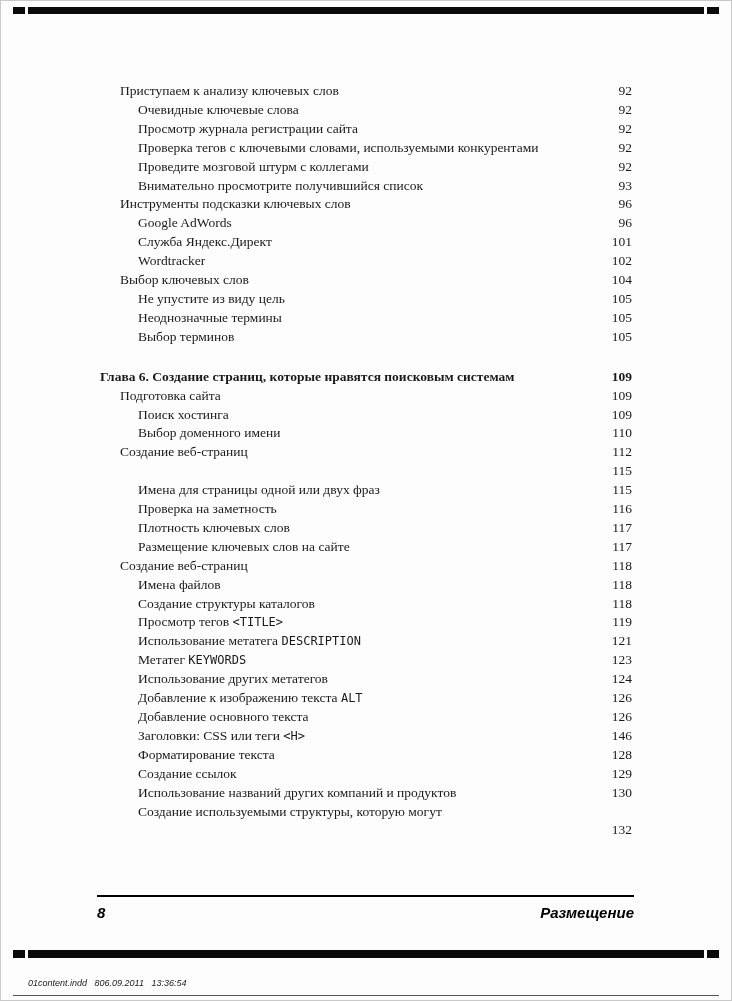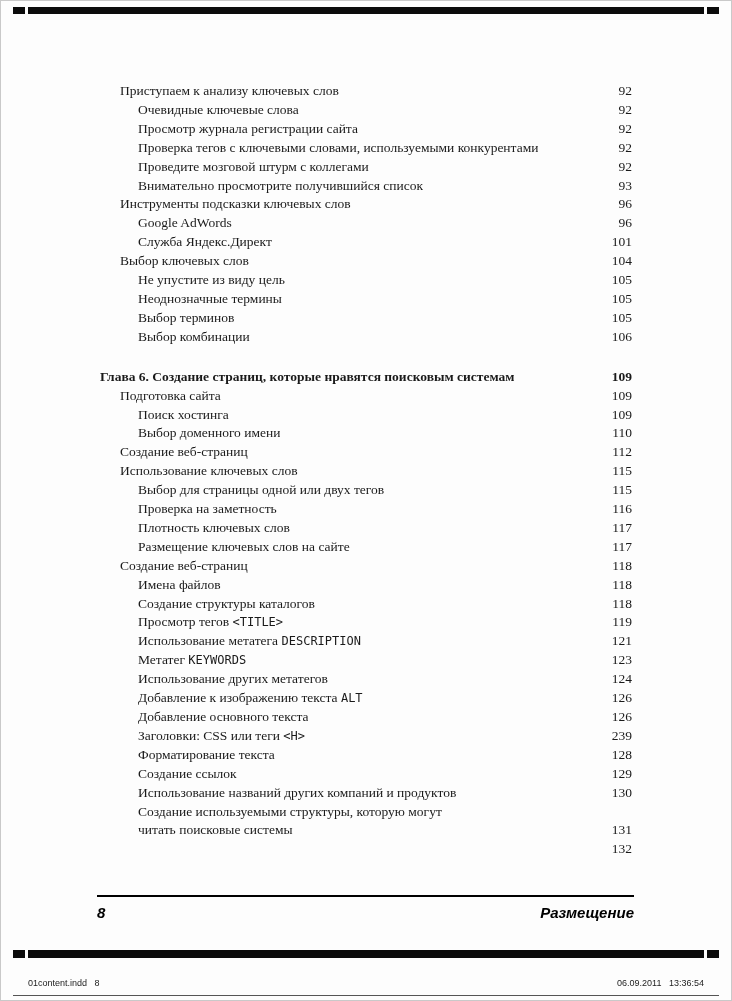--- a/index.html
+++ b/index.html
@@ -66,24 +66,25 @@
     position: absolute; left: 97px; width: 537px; top: 904px;
     display: flex; justify-content: space-between; align-items: baseline;
     font-family: "Liberation Sans", sans-serif;
     font-weight: bold; font-style: italic;
     font-size: 15px; color: #000;
   }
 
   
   .slug-row {
     position: absolute; left: 28px; right: 28px; top: 978px;
-    display: flex; justify-content: space-between;
+    display: flex; justify-content: flex-start;
     font-family: "Liberation Sans", sans-serif;
     font-size: 9px; color: #222;
     white-space: pre;
+    font-style: italic;
   }
 </style>
 </head>
 <body>
 
 <div class="page-frame"></div>
 
 <div class="crop-bar top">
   <span class="notch l"></span>
   <span class="notch r"></span>
@@ -119,39 +120,39 @@
       <span class="toc-page">96</span>
     </div>
     <div class="toc-row level-2">
       <span class="toc-title"><span>Google AdWords</span></span>
       <span class="toc-page">96</span>
     </div>
     <div class="toc-row level-2">
       <span class="toc-title"><span>Служба Яндекс.Директ</span></span>
       <span class="toc-page">101</span>
     </div>
+    <div class="toc-row level-2">
+      <span class="toc-title"><span>Wordtracker</span></span>
+      <span class="toc-page">102</span>
+    </div>
     <div class="toc-row level-1">
       <span class="toc-title"><span>Выбор ключевых слов</span></span>
       <span class="toc-page">104</span>
     </div>
     <div class="toc-row level-2">
       <span class="toc-title"><span>Не упустите из виду цель</span></span>
       <span class="toc-page">105</span>
     </div>
     <div class="toc-row level-2">
       <span class="toc-title"><span>Неоднозначные термины</span></span>
       <span class="toc-page">105</span>
     </div>
     <div class="toc-row level-2">
       <span class="toc-title"><span>Выбор терминов</span></span>
       <span class="toc-page">105</span>
-    </div>
-    <div class="toc-row level-2">
-      <span class="toc-title"><span>Выбор комбинации</span></span>
-      <span class="toc-page">106</span>
     </div>
     <div class="toc-row level-0 bold">
       <span class="toc-title"><span>Глава 6. Создание страниц, которые нравятся поисковым системам</span></span>
       <span class="toc-page">109</span>
     </div>
     <div class="toc-row level-1">
       <span class="toc-title"><span>Подготовка сайта</span></span>
       <span class="toc-page">109</span>
     </div>
     <div class="toc-row level-2">
@@ -160,25 +161,24 @@
     </div>
     <div class="toc-row level-2">
       <span class="toc-title"><span>Выбор доменного имени</span></span>
       <span class="toc-page">110</span>
     </div>
     <div class="toc-row level-1">
       <span class="toc-title"><span>Создание веб-страниц</span></span>
       <span class="toc-page">112</span>
     </div>
     <div class="toc-row level-1">
-      <span class="toc-title"><span>Использование ключевых слов</span></span>
       <span class="toc-page">115</span>
     </div>
     <div class="toc-row level-2">
-      <span class="toc-title"><span>Выбор для страницы одной или двух тегов</span></span>
+      <span class="toc-title"><span>Имена для страницы одной или двух фраз</span></span>
       <span class="toc-page">115</span>
     </div>
     <div class="toc-row level-2">
       <span class="toc-title"><span>Проверка на заметность</span></span>
       <span class="toc-page">116</span>
     </div>
     <div class="toc-row level-2">
       <span class="toc-title"><span>Плотность ключевых слов</span></span>
       <span class="toc-page">117</span>
     </div>
@@ -217,41 +217,37 @@
     <div class="toc-row level-2">
       <span class="toc-title"><span>Добавление к изображению текста </span><span class="mono">ALT</span></span>
       <span class="toc-page">126</span>
     </div>
     <div class="toc-row level-2">
       <span class="toc-title"><span>Добавление основного текста</span></span>
       <span class="toc-page">126</span>
     </div>
     <div class="toc-row level-2">
       <span class="toc-title"><span>Заголовки: CSS или теги </span><span class="mono">&lt;H&gt;</span></span>
-      <span class="toc-page">239</span>
+      <span class="toc-page">146</span>
     </div>
     <div class="toc-row level-2">
       <span class="toc-title"><span>Форматирование текста</span></span>
       <span class="toc-page">128</span>
     </div>
     <div class="toc-row level-2">
       <span class="toc-title"><span>Создание ссылок</span></span>
       <span class="toc-page">129</span>
     </div>
     <div class="toc-row level-2">
       <span class="toc-title"><span>Использование названий других компаний и продуктов</span></span>
       <span class="toc-page">130</span>
     </div>
     <div class="toc-row level-2">
       <span class="toc-title"><span>Создание используемыми структуры, которую могут</span></span>
       <span class="toc-page"></span>
-    </div>
-    <div class="toc-row level-2">
-      <span class="toc-title"><span>читать поисковые системы</span></span>
-      <span class="toc-page">131</span>
     </div>
     <div class="toc-row level-2">
       <span class="toc-page">132</span>
     </div>
   </div>
 
 <div class="footer-rule"></div>
 <div class="footer-row">
   <span>8</span>
   <span>Размещение</span>

